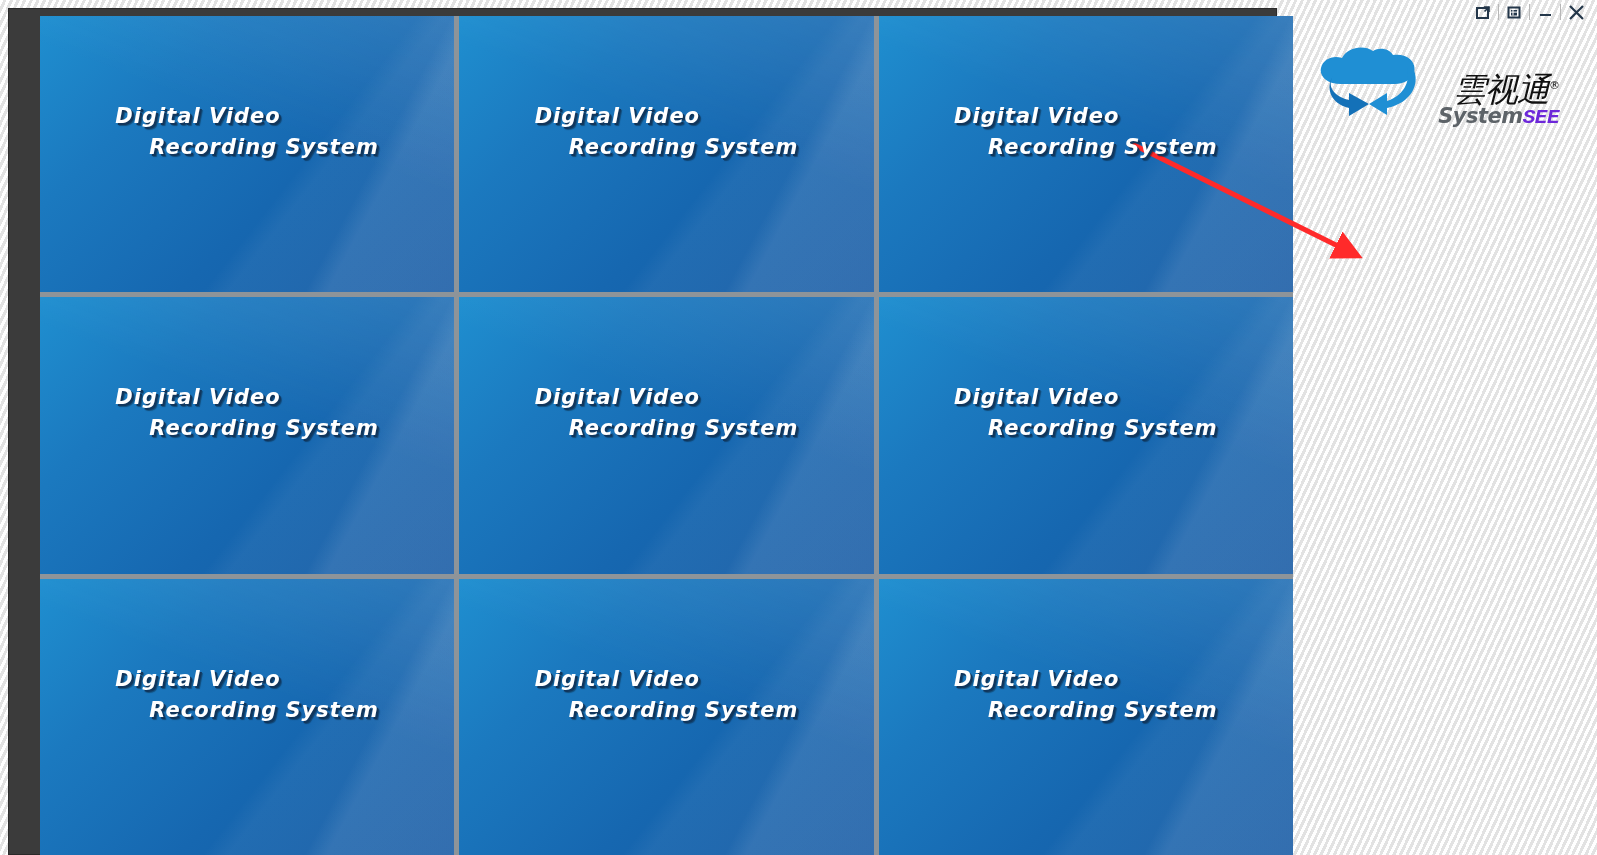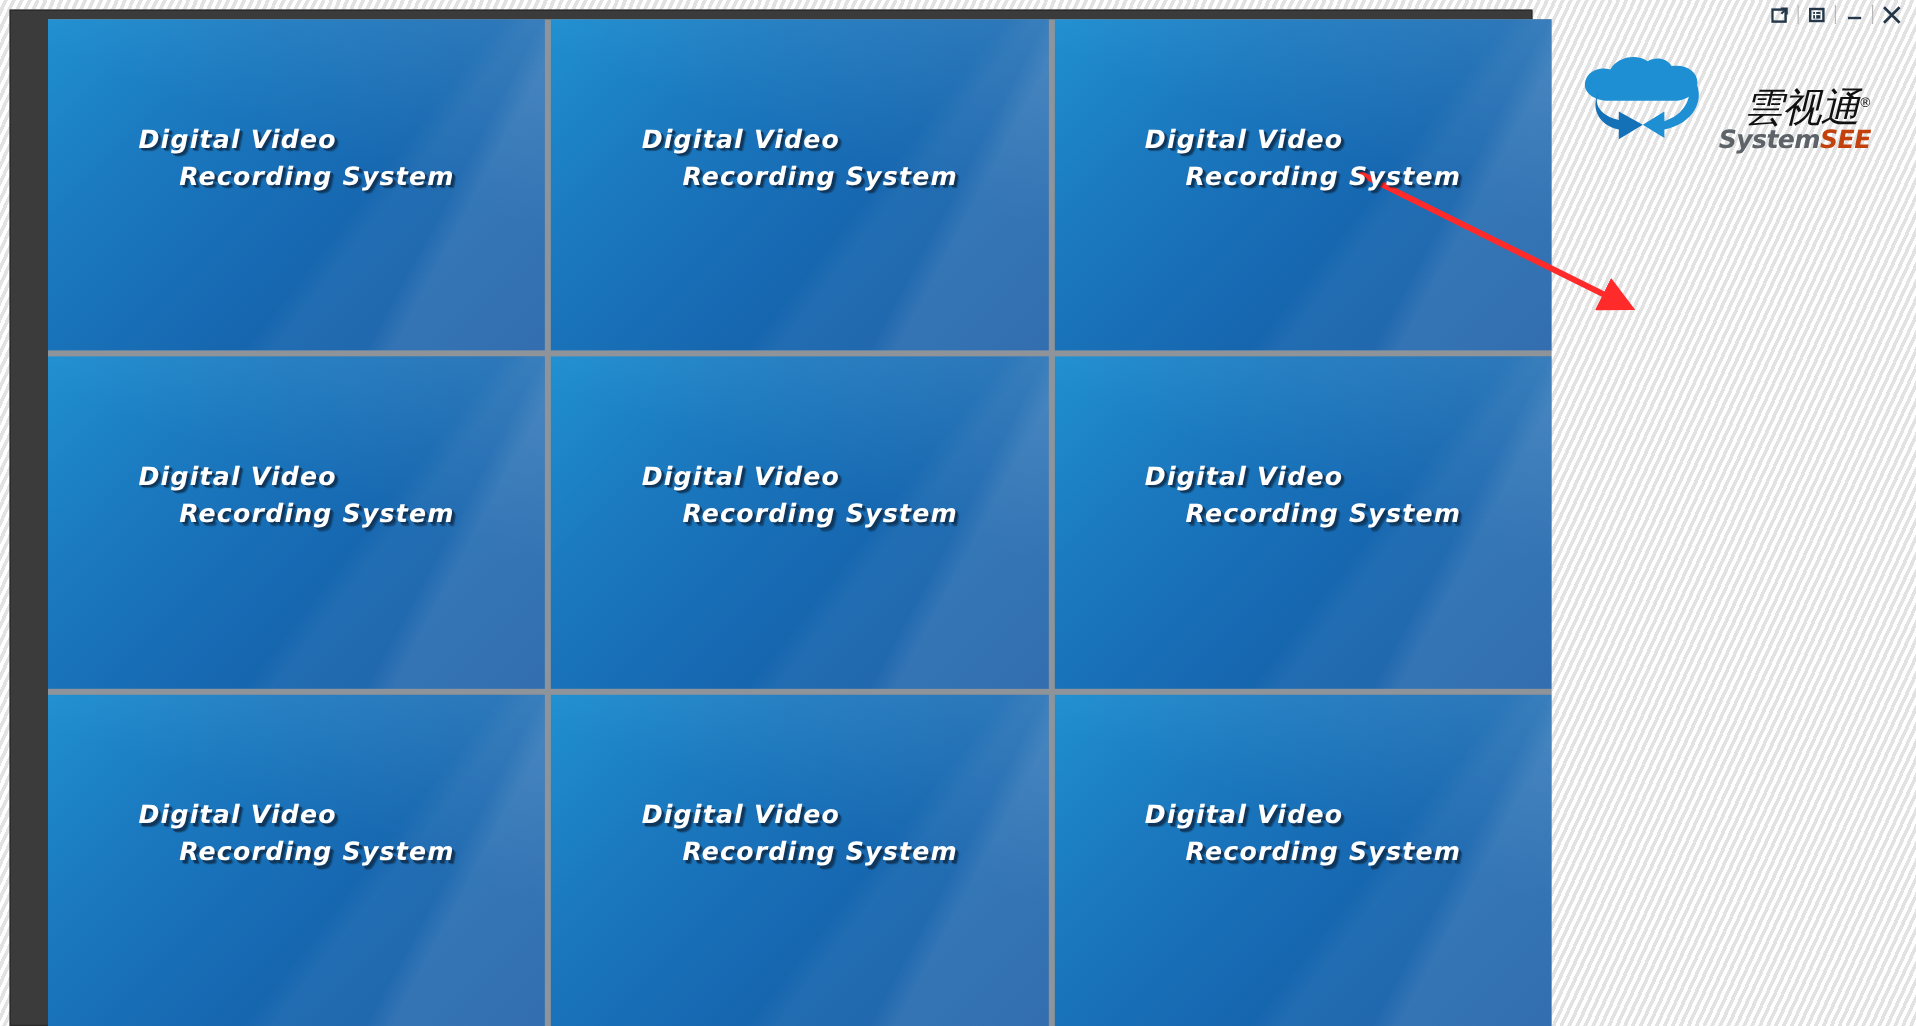--- a/index.html
+++ b/index.html
@@ -101,21 +101,21 @@
     font-weight:normal;font-style:italic;font-size:33px;color:#111;
     letter-spacing:-1px;
   }
   .logo .reg{font-size:11px;vertical-align:super;font-style:normal;}
   .logo .branden{
     position:absolute;right:14px;top:58px;
     font-family:"DejaVu Sans","Liberation Sans",sans-serif;
     font-weight:bold;font-style:italic;font-size:21px;
     color:#5d6368;letter-spacing:-0.5px;
   }
-  .logo .branden b{color:#c2410c;}
+  .logo .branden b{color:#6d28d9;font-family:Liberation Mono, monospace;}
   .logo svg{position:absolute;left:0;top:0;}
 
   
   .annot{position:absolute;left:0;top:0;width:1597px;height:855px;pointer-events:none;}
 </style>
 </head>
 <body>
 
 <div class="app-bg"></div>
 

